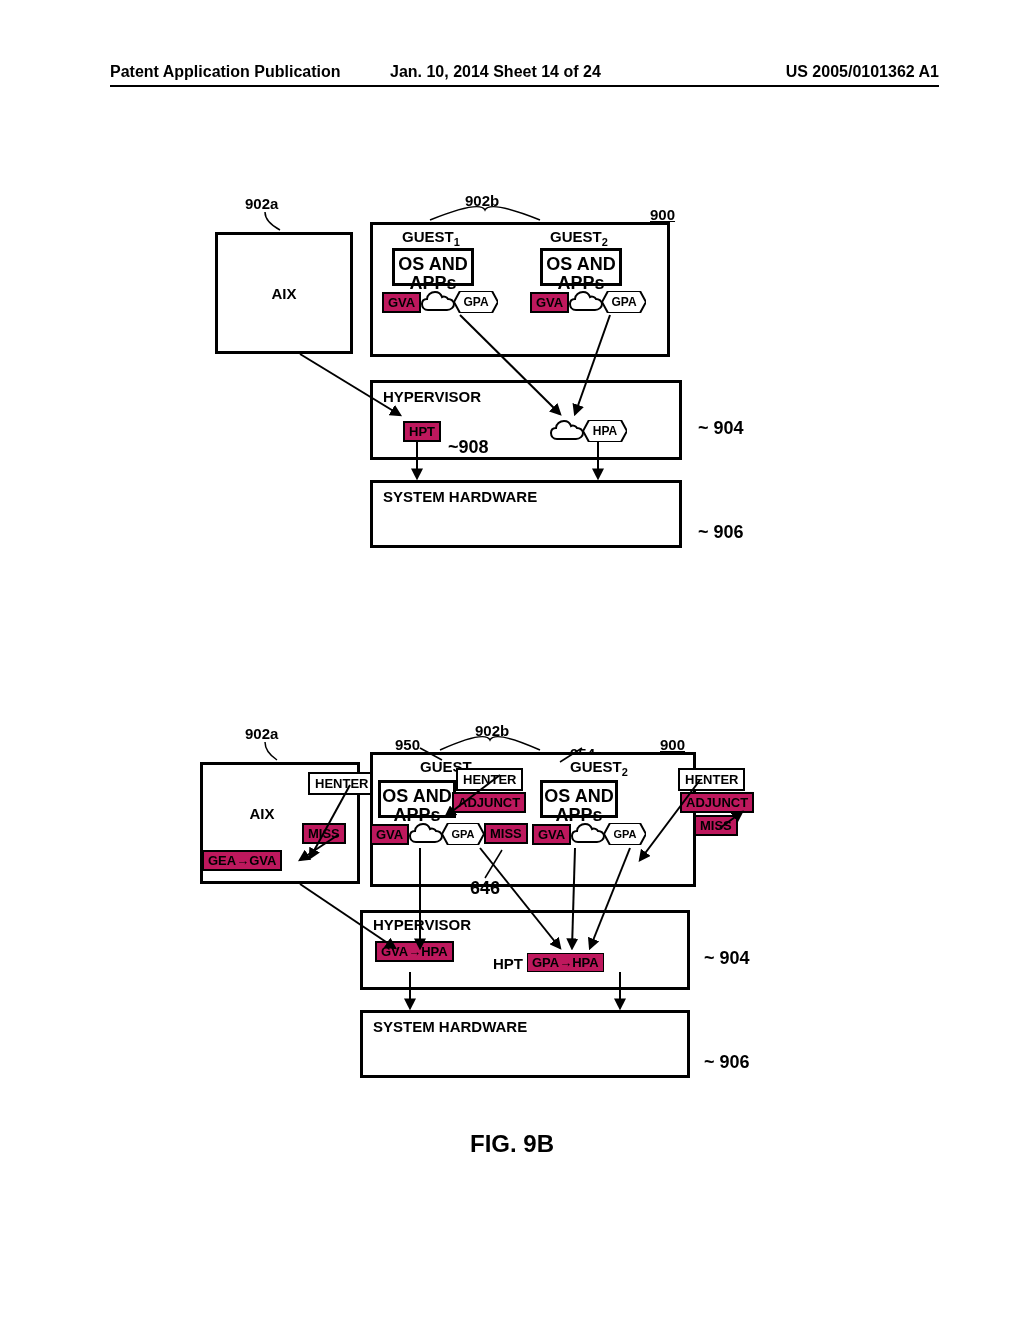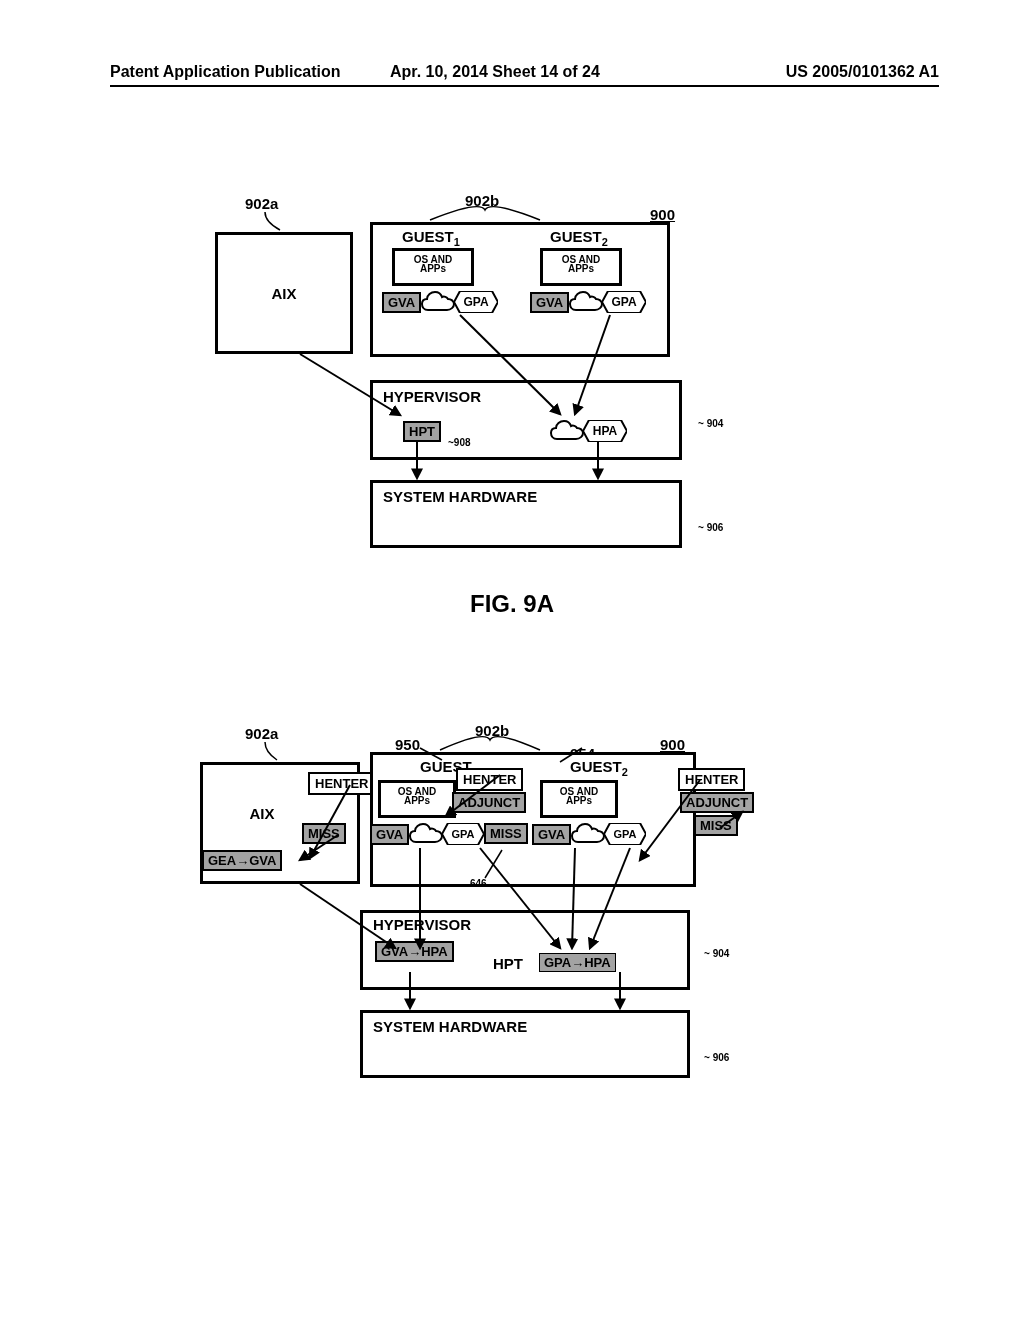--- a/index.html
+++ b/index.html
@@ -9,42 +9,42 @@
   .hdr span{position:absolute;top:-24px;font-size:16px;font-weight:bold}
   .hdr-l{left:0}
   .hdr-c{left:280px}
   .hdr-r{right:0}
   
   .figcap{position:absolute;width:100%;text-align:center;font-size:24px;font-weight:bold}
   
   .box{position:absolute;border:3px solid #000;background:#fff;box-sizing:border-box}
   .lbl{position:absolute;font-size:15px;font-weight:bold;white-space:nowrap}
   .sub{font-size:11px;vertical-align:sub}
-  .small{font-size:10px}
-  .tag{position:absolute;border:2px solid #000;padding:1px 4px;font-size:13px;background:#a3a3a3;font-weight:bold}
+  .small{font-size:18px}
+  .tag{position:absolute;border:2px solid #000;padding:1px 4px;font-size:13px;background:#be185d;font-weight:bold}
   .htag{position:absolute;border:2px solid #000;padding:2px 5px;font-size:13px;background:#fff;font-weight:bold}
   .underline{text-decoration:underline}
 
   
   .cloud{position:absolute;width:36px;height:26px}
   .cloud svg{width:100%;height:100%}
   .ghex{position:absolute}
   .ghex svg{display:block}
 
   
   svg.wires{position:absolute;left:0;top:0;pointer-events:none}
 </style>
 </head>
 <body>
 
 <div class="page">
 
   <div class="hdr">
     <span class="hdr-l">Patent Application Publication</span>
-    <span class="hdr-c">Apr. 10, 2014   Sheet 14 of 24</span>
+    <span class="hdr-c">Jan. 10, 2014   Sheet 14 of 24</span>
     <span class="hdr-r">US 2005/0101362 A1</span>
   </div>
 
   <div style="position:absolute;left:0;top:170px;width:1024px;height:460px">
 
     <span class="lbl" style="left:245px;top:25px">902a</span>
     <span class="lbl" style="left:465px;top:22px">902b</span>
     <span class="lbl underline" style="left:650px;top:36px">900</span>
 
     <div class="box" style="left:215px;top:62px;width:138px;height:122px;text-align:center">
@@ -131,21 +131,20 @@
 
       <line x1="460" y1="145" x2="560" y2="244" stroke="#000" stroke-width="2" marker-end="url(#ah)"></line>
 
       <line x1="610" y1="145" x2="575" y2="244" stroke="#000" stroke-width="2" marker-end="url(#ah)"></line>
 
       <line x1="417" y1="272" x2="417" y2="308" stroke="#000" stroke-width="2" marker-end="url(#ah)"></line>
 
       <line x1="598" y1="272" x2="598" y2="308" stroke="#000" stroke-width="2" marker-end="url(#ah)"></line>
     </svg>
   </div>
-  <div class="figcap" style="top:590px">FIG. 9A</div>
 
   <div style="position:absolute;left:0;top:700px;width:1024px;height:470px">
 
     <span class="lbl" style="left:245px;top:25px">902a</span>
     <span class="lbl" style="left:395px;top:36px">950</span>
     <span class="lbl" style="left:475px;top:22px">902b</span>
     <span class="lbl" style="left:570px;top:45px">954</span>
     <span class="lbl underline" style="left:660px;top:36px">900</span>
 
     <div class="box" style="left:200px;top:62px;width:160px;height:122px;text-align:center">
@@ -203,21 +202,21 @@
     <div class="htag" style="left:678px;top:68px">HENTER</div>
     <div class="tag" style="left:680px;top:92px">ADJUNCT</div>
     <div class="tag" style="left:694px;top:115px">MISS</div>
 
     <span class="lbl small" style="left:470px;top:178px">646</span>
 
     <div class="box" style="left:360px;top:210px;width:330px;height:80px">
       <span class="lbl" style="left:10px;top:3px">HYPERVISOR</span>
       <div class="tag" style="left:12px;top:28px">GVA→HPA</div>
       <span class="lbl" style="left:130px;top:42px">HPT</span>
-      <div class="tag" style="left:176px;top:40px;border-width:1.5px">GPA→HPA</div>
+      <div class="tag" style="left:164px;top:40px;border-width:1.5px">GPA→HPA</div>
     </div>
     <span class="lbl small" style="left:704px;top:248px">~ <span>904</span></span>
 
     <div class="box" style="left:360px;top:310px;width:330px;height:68px">
       <span class="lbl" style="left:10px;top:5px">SYSTEM HARDWARE</span>
     </div>
     <span class="lbl small" style="left:704px;top:352px">~ <span>906</span></span>
 
     <svg class="wires" width="1024" height="470">
       <defs>
@@ -250,14 +249,15 @@
       <line x1="700" y1="80" x2="640" y2="160" stroke="#000" stroke-width="2" marker-end="url(#ah2)"></line>
       <line x1="720" y1="128" x2="742" y2="112" stroke="#000" stroke-width="2" marker-end="url(#ah2)"></line>
 
       <line x1="485" y1="178" x2="502" y2="150" stroke="#000" stroke-width="1.5"></line>
 
       <line x1="410" y1="272" x2="410" y2="308" stroke="#000" stroke-width="2" marker-end="url(#ah2)"></line>
 
       <line x1="620" y1="272" x2="620" y2="308" stroke="#000" stroke-width="2" marker-end="url(#ah2)"></line>
     </svg>
   </div>
+  <div class="figcap" style="top:1130px">FIG. 9B</div>
 
 </div>
 
 </body></html>

